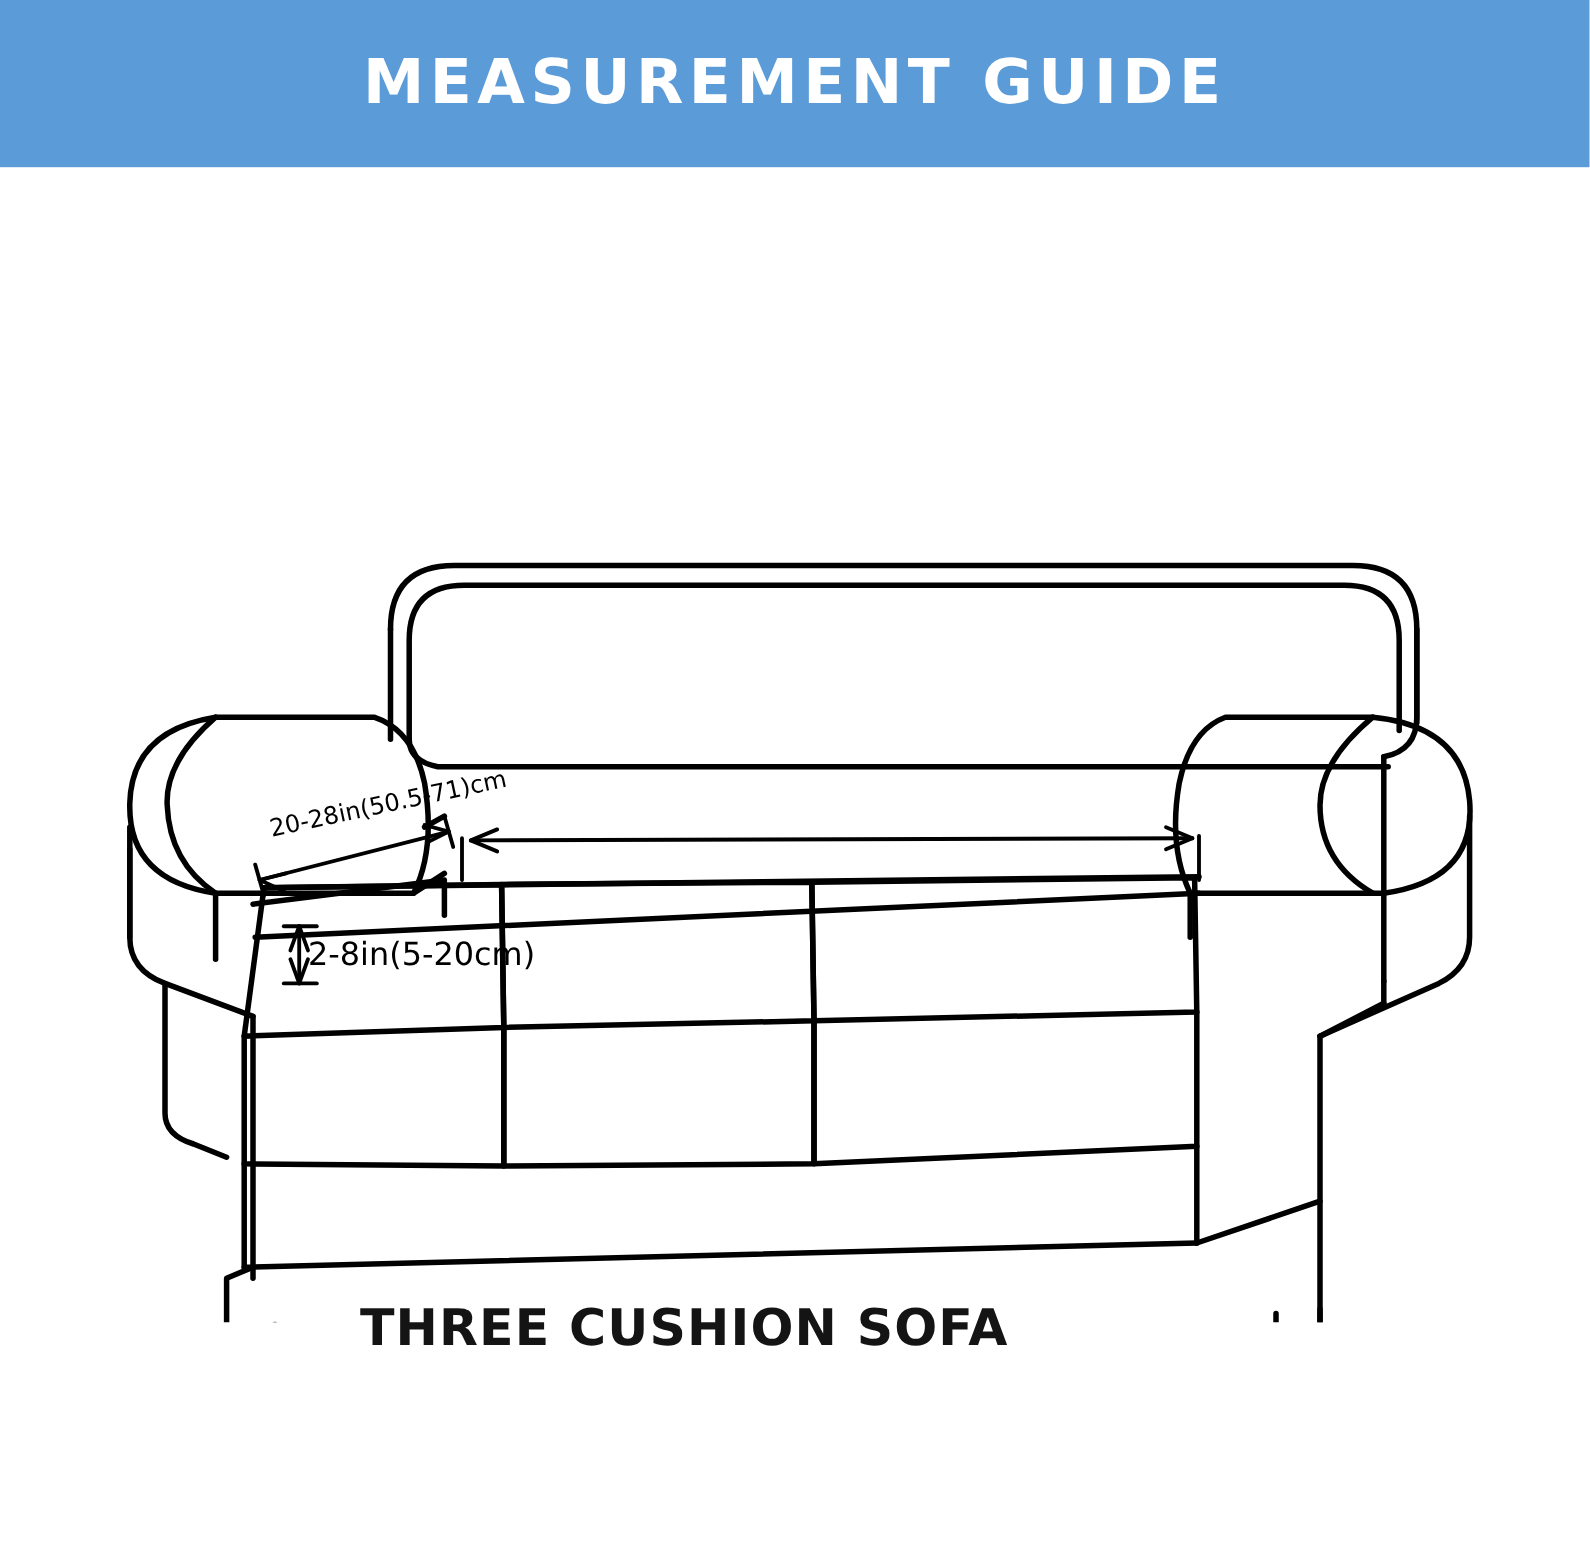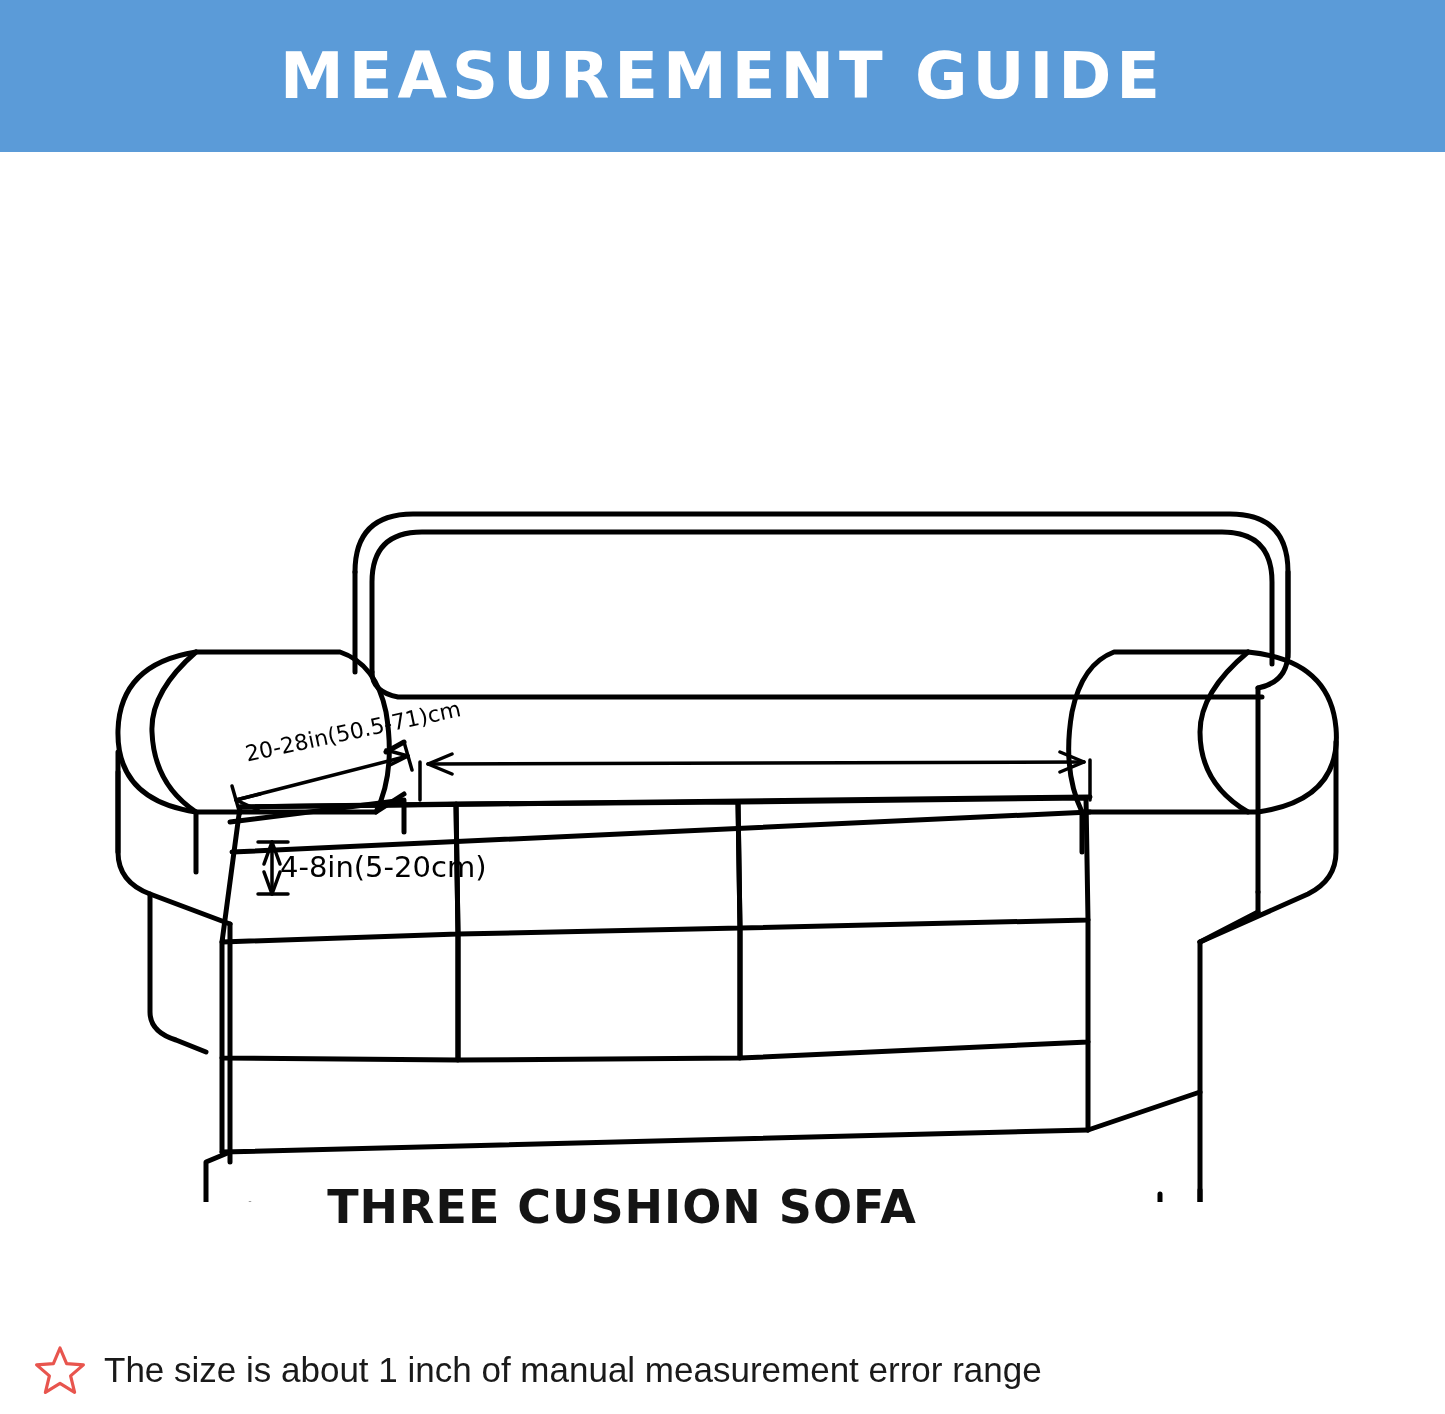--- a/index.html
+++ b/index.html
@@ -28,21 +28,21 @@
     top: 0;
     width: 1445px;
     height: 152px;
     background: #5b9bd8;
     display: flex;
     align-items: center;
     justify-content: center;
   }
   .header-title {
     color: #ffffff;
-    font-size: 64px;
+    font-size: 56px;
     font-weight: bold;
     letter-spacing: 5px;
     line-height: 1;
     white-space: nowrap;
     font-family: "DejaVu Sans", sans-serif;
   }
   
   .diagram-area {
     position: absolute;
     left: 0;
@@ -215,27 +215,19 @@
 
         <path d="M272 690 L272 742"></path>
         <path d="M272 690 L264 712 M272 690 L280 712"></path>
         <path d="M272 742 L264 720 M272 742 L280 720"></path>
         <path d="M258 690 L288 690"></path>
         <path d="M258 742 L288 742"></path>
       </g>
     </svg>
 
     <div class="meas-label meas-arm">20-28in(50.5-71)cm</div>
-    <div class="meas-label meas-height">4-8in(5-20cm)</div>
+    <div class="meas-label meas-height">2-8in(5-20cm)</div>
   </div>
 
   <div class="caption">THREE CUSHION SOFA</div>
 
-  <div class="footer-note">
-    <span class="star-icon">
-      <svg width="52" height="52" viewBox="0 0 52 52">
-        <polygon points="26,4 32.6,19.6 49.4,20.9 36.6,31.9 40.6,48.3 26,39.4 11.4,48.3 15.4,31.9 2.6,20.9 19.4,19.6" fill="none" stroke="#e8554e" stroke-width="3.2" stroke-linejoin="round"></polygon>
-      </svg>
-    </span>
-    <span class="footer-text">The size is about 1 inch of manual measurement error range</span>
-  </div>
 
 </div>
 
 </body></html>

